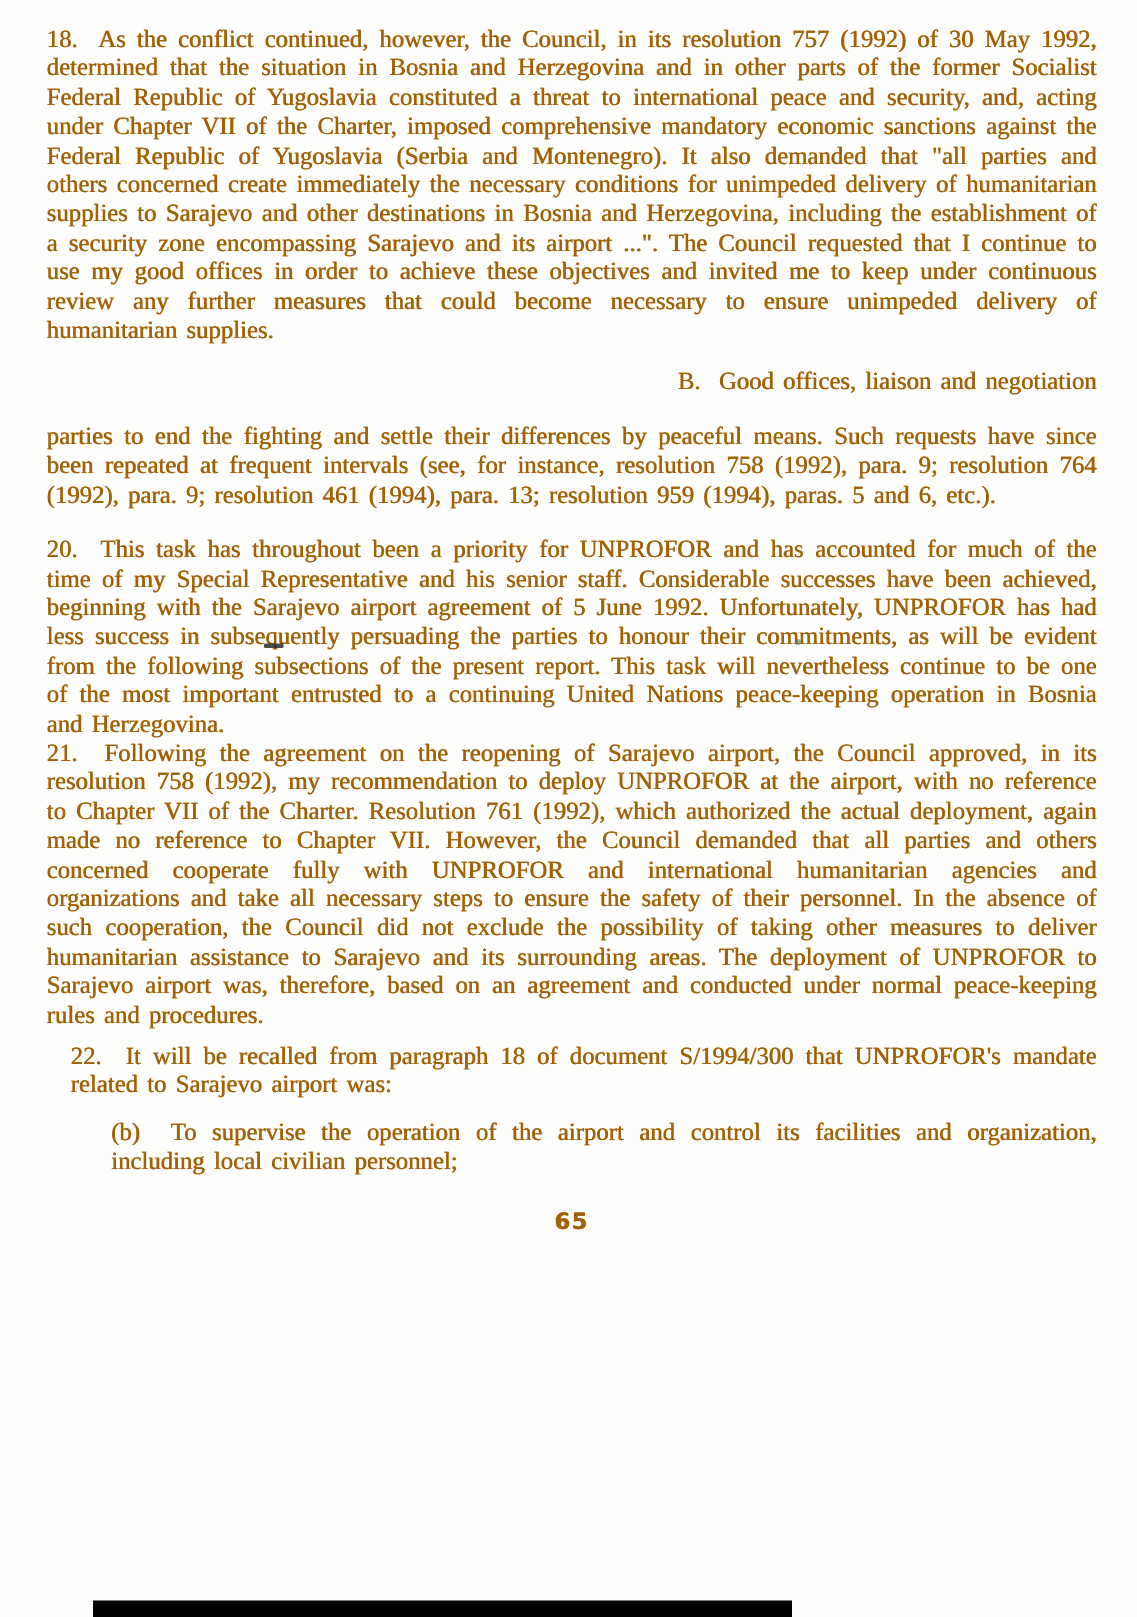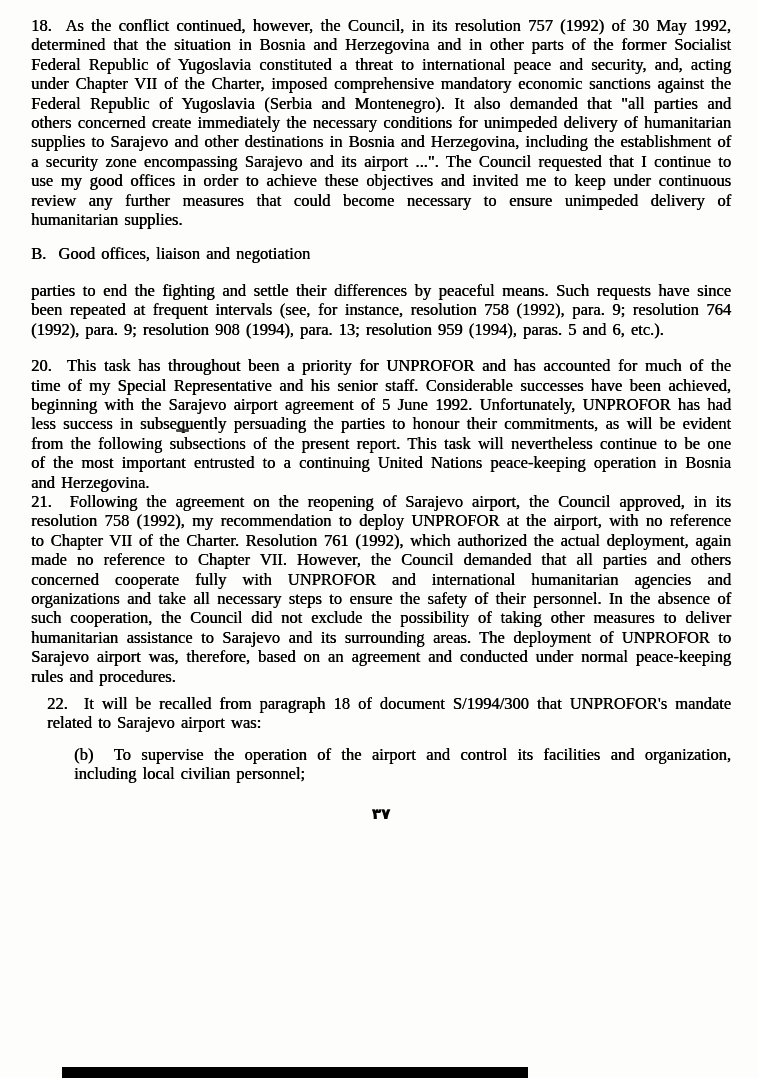--- a/index.html
+++ b/index.html
@@ -7,38 +7,38 @@
     padding: 0;
     background: #ffffff;
   }
   .page {
     position: relative;
     width: 758px;
     height: 1078px;
     background: #fdfdfb;
     overflow: hidden;
     font-family: "Liberation Serif", serif;
-    color: #000000;
+    color: #a16207;
   }
   .content {
     position: absolute;
     top: 16px;
     left: 31px;
     width: 700px;
   }
   .para {
     margin: 0;
     font-size: 16.5px;
     line-height: 19.4px;
     text-align: justify;
     word-spacing: 0.12em;
     text-shadow: 0.4px 0 0 currentColor; 
   }
   .para.heading {
-    text-align: left;
+    text-align: right;
   }
   .mt-section   { margin-top: 15px; }
   .mb-section   { margin-bottom: 13px; }
   .mt-paragraph { margin-top: 17px; }
   .mt-small     { margin-top: 8px; margin-left: 16px; }
   .mt-item      { margin-top: 27px; }
   .mt-item2     { margin-top: 12px; }
   .list-item {
     margin-left: 43px;
   }
@@ -85,32 +85,32 @@
 <body>
 
 <div class="page">
   <div class="content">
 
     <p class="para">18.&nbsp; As the conflict continued, however, the Council, in its resolution 757 (1992) of 30 May 1992, determined that the situation in Bosnia and Herzegovina and in other parts of the former Socialist Federal Republic of Yugoslavia constituted a threat to international peace and security, and, acting under Chapter VII of the Charter, imposed comprehensive mandatory economic sanctions against the Federal Republic of Yugoslavia (Serbia and Montenegro). It also demanded that "all parties and others concerned create immediately the necessary conditions for unimpeded delivery of humanitarian supplies to Sarajevo and other destinations in Bosnia and Herzegovina, including the establishment of a security zone encompassing Sarajevo and its airport ...". The Council requested that I continue to use my good offices in order to achieve these objectives and invited me to keep under continuous review any further measures that could become necessary to ensure unimpeded delivery of humanitarian supplies.</p>
 
     <p class="para heading mt-section mb-section">B.&nbsp; Good offices, liaison and negotiation</p>
 
 
-    <p class="para mt-paragraph">parties to end the fighting and settle their differences by peaceful means. Such requests have since been repeated at frequent intervals (see, for instance, resolution 758 (1992), para. 9; resolution 764 (1992), para. 9; resolution 908 (1994), para. 13; resolution 959 (1994), paras. 5 and 6, etc.).</p>
+    <p class="para mt-paragraph">parties to end the fighting and settle their differences by peaceful means. Such requests have since been repeated at frequent intervals (see, for instance, resolution 758 (1992), para. 9; resolution 764 (1992), para. 9; resolution 461 (1994), para. 13; resolution 959 (1994), paras. 5 and 6, etc.).</p>
 
     <p class="para mt-paragraph">20.&nbsp; This task has throughout been a priority for UNPROFOR and has accounted for much of the time of my Special Representative and his senior staff. Considerable successes have been achieved, beginning with the Sarajevo airport agreement of 5 June 1992. Unfortunately, UNPROFOR has had less success in subsequently persuading the parties to honour their commitments, as will be evident from the following subsections of the present report. This task will nevertheless continue to be one of the most important entrusted to a continuing United Nations peace-keeping operation in Bosnia and Herzegovina.</p>
 
 
     <p class="para">21.&nbsp; Following the agreement on the reopening of Sarajevo airport, the Council approved, in its resolution 758 (1992), my recommendation to deploy UNPROFOR at the airport, with no reference to Chapter VII of the Charter. Resolution 761 (1992), which authorized the actual deployment, again made no reference to Chapter VII. However, the Council demanded that all parties and others concerned cooperate fully with UNPROFOR and international humanitarian agencies and organizations and take all necessary steps to ensure the safety of their personnel. In the absence of such cooperation, the Council did not exclude the possibility of taking other measures to deliver humanitarian assistance to Sarajevo and its surrounding areas. The deployment of UNPROFOR to Sarajevo airport was, therefore, based on an agreement and conducted under normal peace-keeping rules and procedures.</p>
 
     <p class="para mt-small">22.&nbsp; It will be recalled from paragraph 18 of document S/1994/300 that UNPROFOR's mandate related to Sarajevo airport was:</p>
 
 
     <p class="para list-item mt-item2">(b)&nbsp; To supervise the operation of the airport and control its facilities and organization, including local civilian personnel;</p>
 
-    <p class="page-number">٣٧</p>
+    <p class="page-number">65</p>
 
   </div>
 
   <div class="artifact-dash"></div>
   <div class="artifact-dot"></div>
   <div class="bottom-bar"></div>
 </div>
 
 </body></html>

